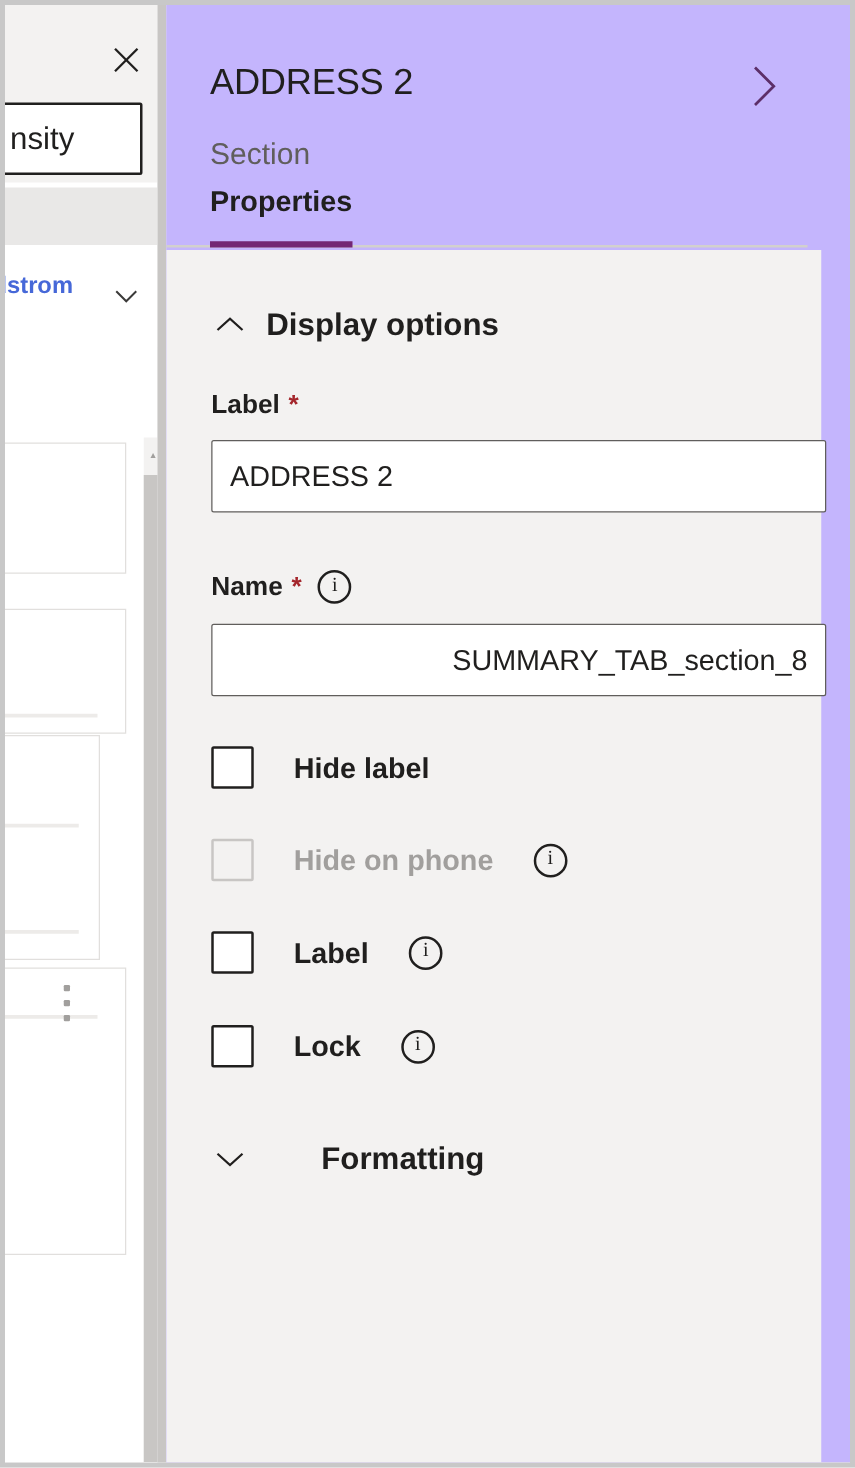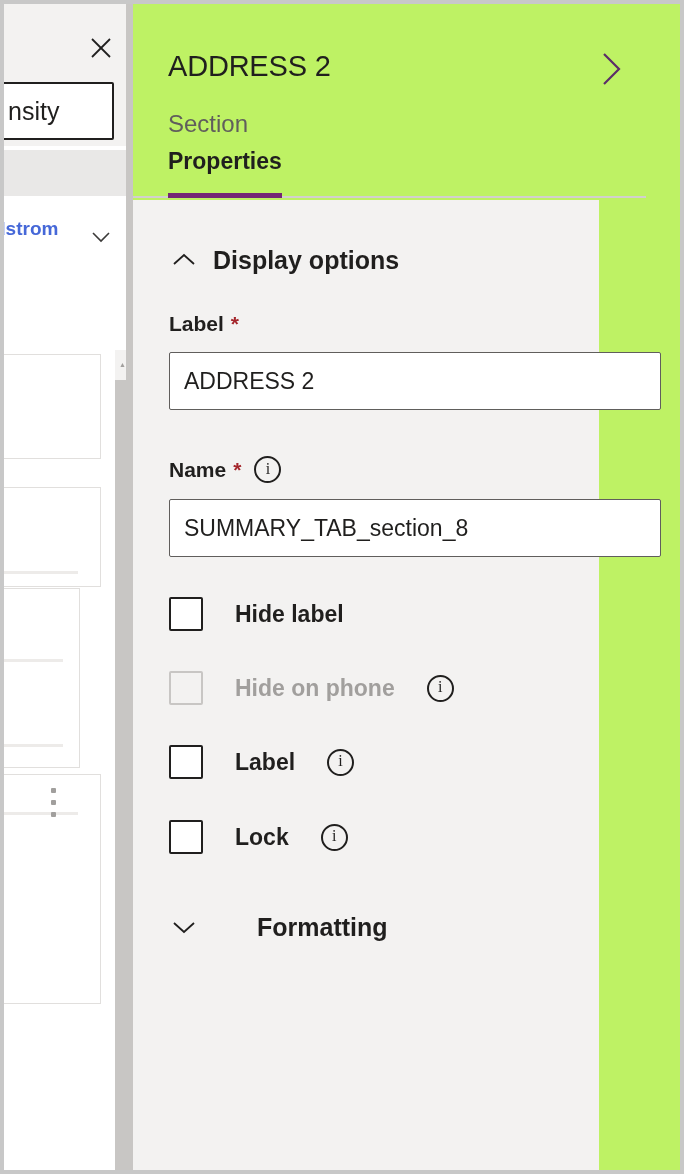--- a/index.html
+++ b/index.html
@@ -156,21 +156,21 @@
     width: 7px; height: 1166px;
     background: #c8c6c4;
   }
 
   
   #properties-panel {
     position: absolute;
     left: 129px; top: 0;
     width: 547px;
     height: 1166px;
-    background: #bef264;
+    background: #c4b5fd;
     overflow: hidden;
   }
 
   .panel-header {
     position: relative;
     height: 194px;
   }
   .panel-title {
     position: absolute;
     left: 35px; top: 46px;
@@ -218,21 +218,21 @@
     position: absolute;
     left: 0; bottom: -2px;
     width: 100%;
     height: 5px;
     background: #742774;
   }
 
   .panel-body {
     position: absolute;
     left: 0; top: 196px;
-    width: 466px;
+    width: 524px;
     bottom: 0;
     background: #f3f2f1;
   }
 
   
   .section-header {
     position: absolute;
     left: 0;
     height: 44px;
     display: flex;
@@ -433,21 +433,21 @@
       </div>
       <div class="text-input" style="top:152px;">
         <span>ADDRESS 2</span>
       </div>
 
       <div class="field-label" style="top:256px;">
         <span>Name</span>
         <span class="req-star">*</span>
         <span class="info-icon" style="margin-left:6px;"></span>
       </div>
-      <div class="text-input" style="top:299px;">
+      <div class="text-input" style="top:299px;justify-content:flex-end;">
         <span>SUMMARY_TAB_section_8</span>
       </div>
 
       <div class="checkbox-row" style="top:397px;">
         <span class="cb-box"></span>
         <span class="cb-label">Hide label</span>
       </div>
 
       <div class="checkbox-row disabled" style="top:471px;">
         <span class="cb-box"></span>

